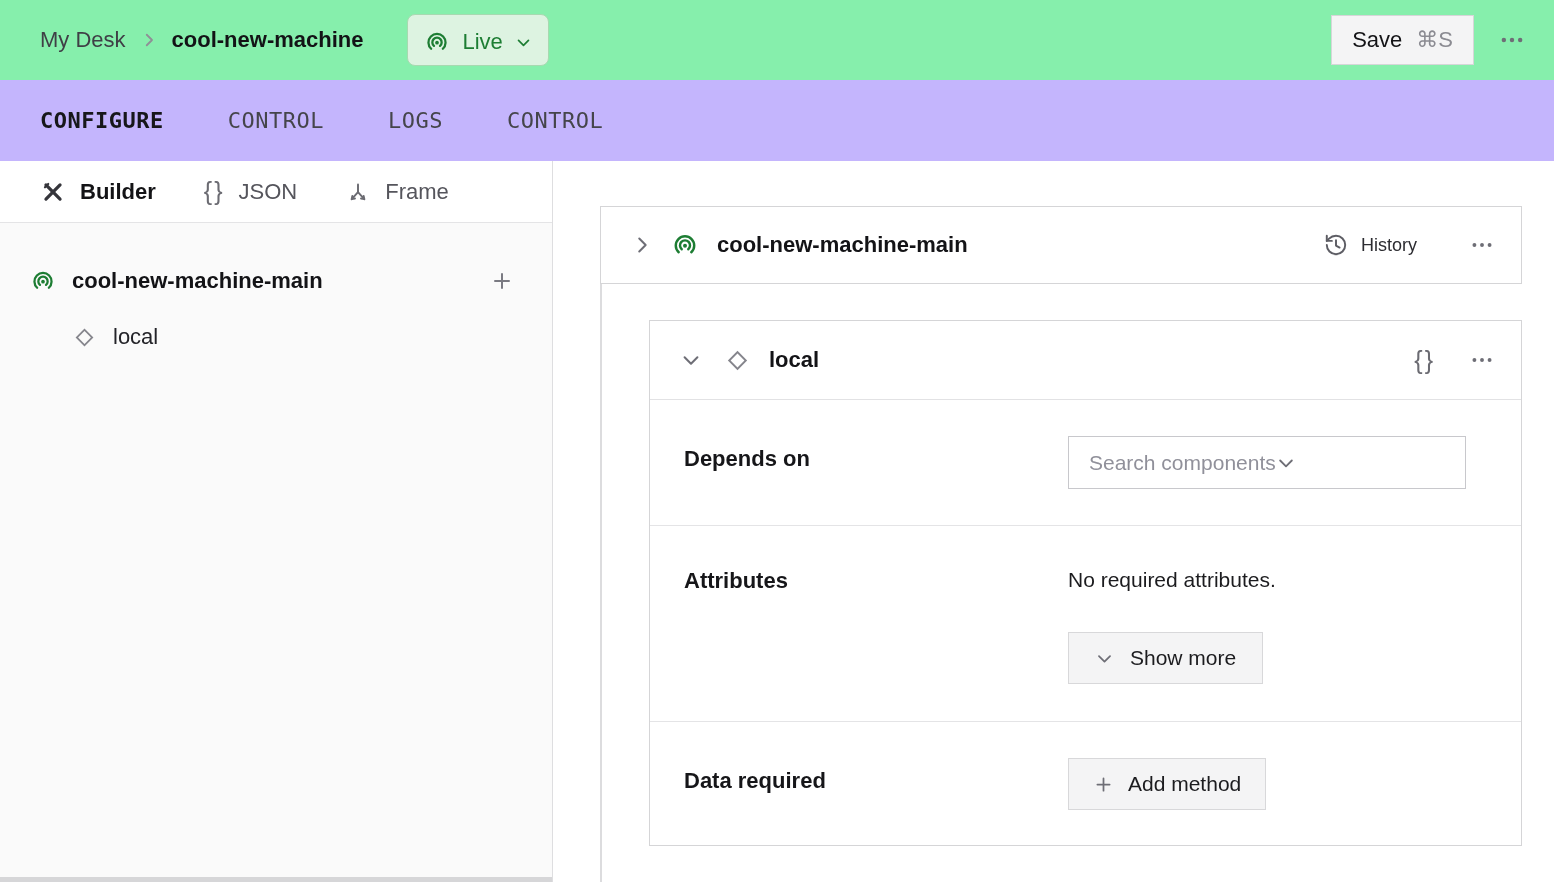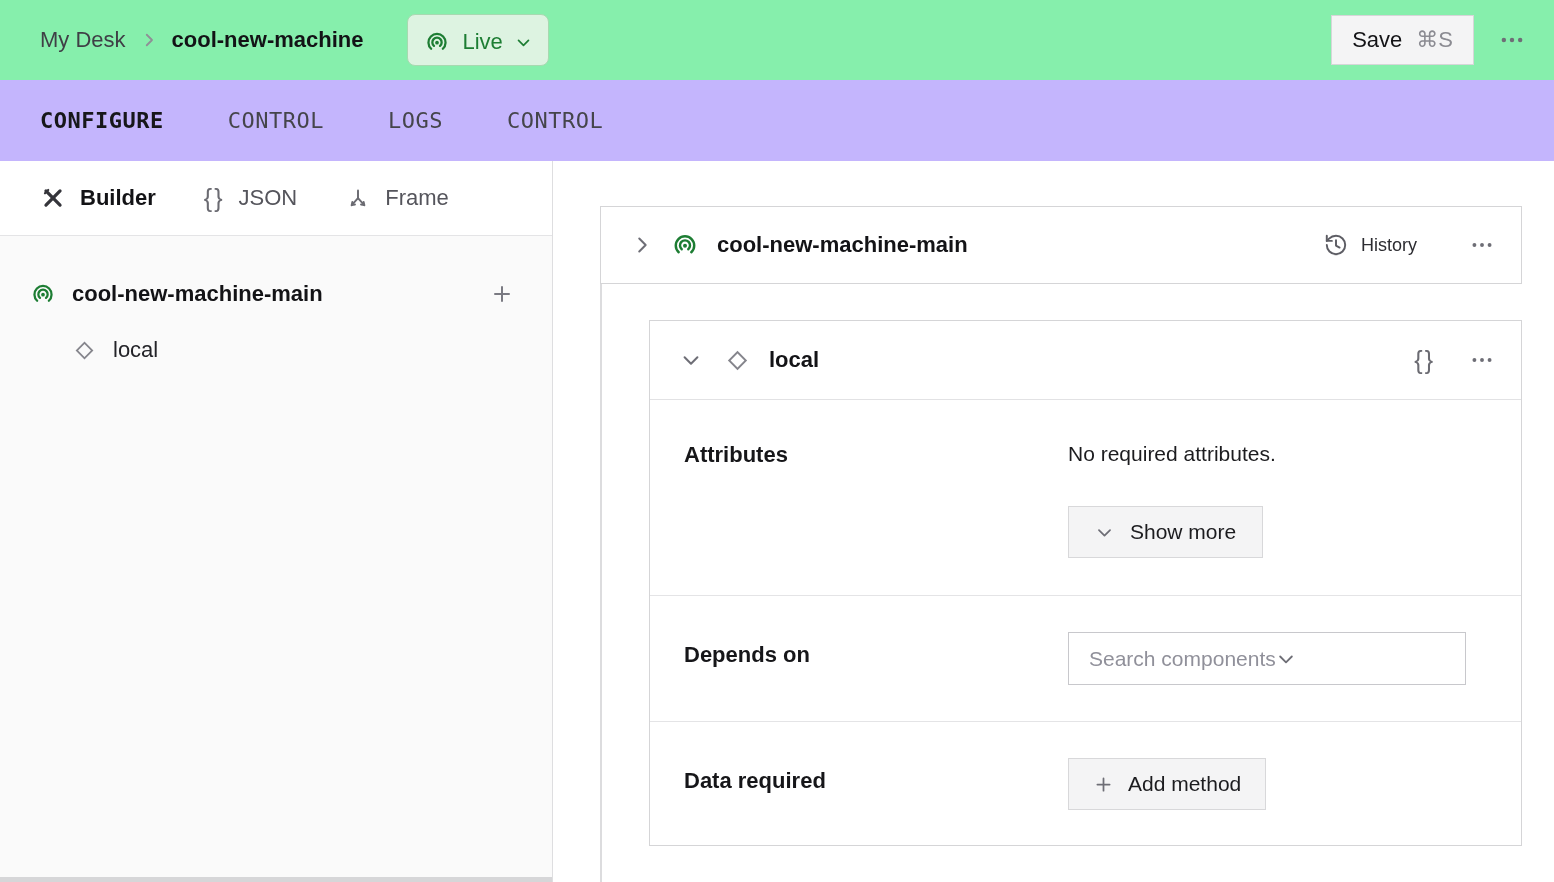--- a/index.html
+++ b/index.html
@@ -28,21 +28,21 @@
   .tabbar { height:81px; background:#c4b5fd; display:flex; align-items:center;
             padding-left:40px; gap:64px; flex:0 0 auto; }
   .tab { font-family:"DejaVu Sans Mono", monospace; font-size:22px; letter-spacing:.5px;
          color:#45454b; background:none; border:none; cursor:pointer; }
   .tab.active { font-weight:bold; color:#17171a; }
 
   
   .content { flex:1; display:flex; min-height:0; }
   .sidebar { width:553px; flex:0 0 auto; background:#fafafa; border-right:1px solid #dedee0;
              position:relative; }
-  .mode-tabs { height:75px; background:#fff; border-bottom:1px solid #e4e4e6;
+  .mode-tabs { height:62px; background:#fff; border-bottom:1px solid #e4e4e6;
                display:flex; align-items:center; padding-left:40px; gap:48px; }
   .mode-tab { display:flex; align-items:center; gap:14px; font-size:22px; color:#55555c;
               background:none; border:none; cursor:pointer; font-family:inherit; }
   .mode-tab.active { font-weight:bold; color:#131316; }
   .braces-glyph { font-size:25px; color:#6b6b72; letter-spacing:2px; }
   .tree { padding-top:30px; }
   .tree-row { height:56px; display:flex; align-items:center; gap:16px; cursor:pointer; }
   .tree-root { padding:0 38px 0 30px; }
   .tree-root .lbl { font-size:22px; font-weight:bold; color:#131316; flex:1; }
   .tree-child { padding-left:72px; }
@@ -279,49 +279,49 @@
                 <svg width="26" height="26" viewBox="0 0 24 24" fill="#6e6e76">
                     <circle cx="5" cy="12" r="1.8"></circle>
                     <circle cx="12" cy="12" r="1.8"></circle>
                     <circle cx="19" cy="12" r="1.8"></circle>
                   </svg>
               </span>
             </button>
           </div>
         </div>
 
+        <div class="section sec-depends">
+          <div class="sec-label">Depends on</div>
+          <div>
+            <div class="select">
+              <span class="ph">Search components</span>
+              <span>
+                <svg width="20" height="20" viewBox="0 0 24 24" fill="none" stroke="#6e6e76" stroke-width="2.2" stroke-linecap="round" stroke-linejoin="round">
+                    <polyline points="5 9 12 16 19 9"></polyline>
+                  </svg>
+              </span>
+            </div>
+          </div>
+        </div>
+
         <div class="section sec-attributes">
           <div class="sec-label">Attributes</div>
           <div>
             <p class="empty-text">No required attributes.</p>
             <button class="btn show-more">
               <span>
                 <svg width="19" height="19" viewBox="0 0 24 24" fill="none" stroke="#6e6e76" stroke-width="2.2" stroke-linecap="round" stroke-linejoin="round">
                     <polyline points="5 9 12 16 19 9"></polyline>
                   </svg>
               </span>
               <span>Show more</span>
             </button>
           </div>
         </div>
 
-        <div class="section sec-depends">
-          <div class="sec-label">Depends on</div>
-          <div>
-            <div class="select">
-              <span class="ph">Search components</span>
-              <span>
-                <svg width="20" height="20" viewBox="0 0 24 24" fill="none" stroke="#6e6e76" stroke-width="2.2" stroke-linecap="round" stroke-linejoin="round">
-                    <polyline points="5 9 12 16 19 9"></polyline>
-                  </svg>
-              </span>
-            </div>
-          </div>
-        </div>
-
         <div class="section sec-capture">
           <div class="sec-label">Data required</div>
           <div>
             <button class="btn add-method">
               <span>
                 <svg width="21" height="21" viewBox="0 0 24 24" fill="none" stroke="#6e6e76" stroke-width="2" stroke-linecap="round">
                     <path d="M12 5v14M5 12h14"></path>
                   </svg>
               </span>
               <span>Add method</span>

